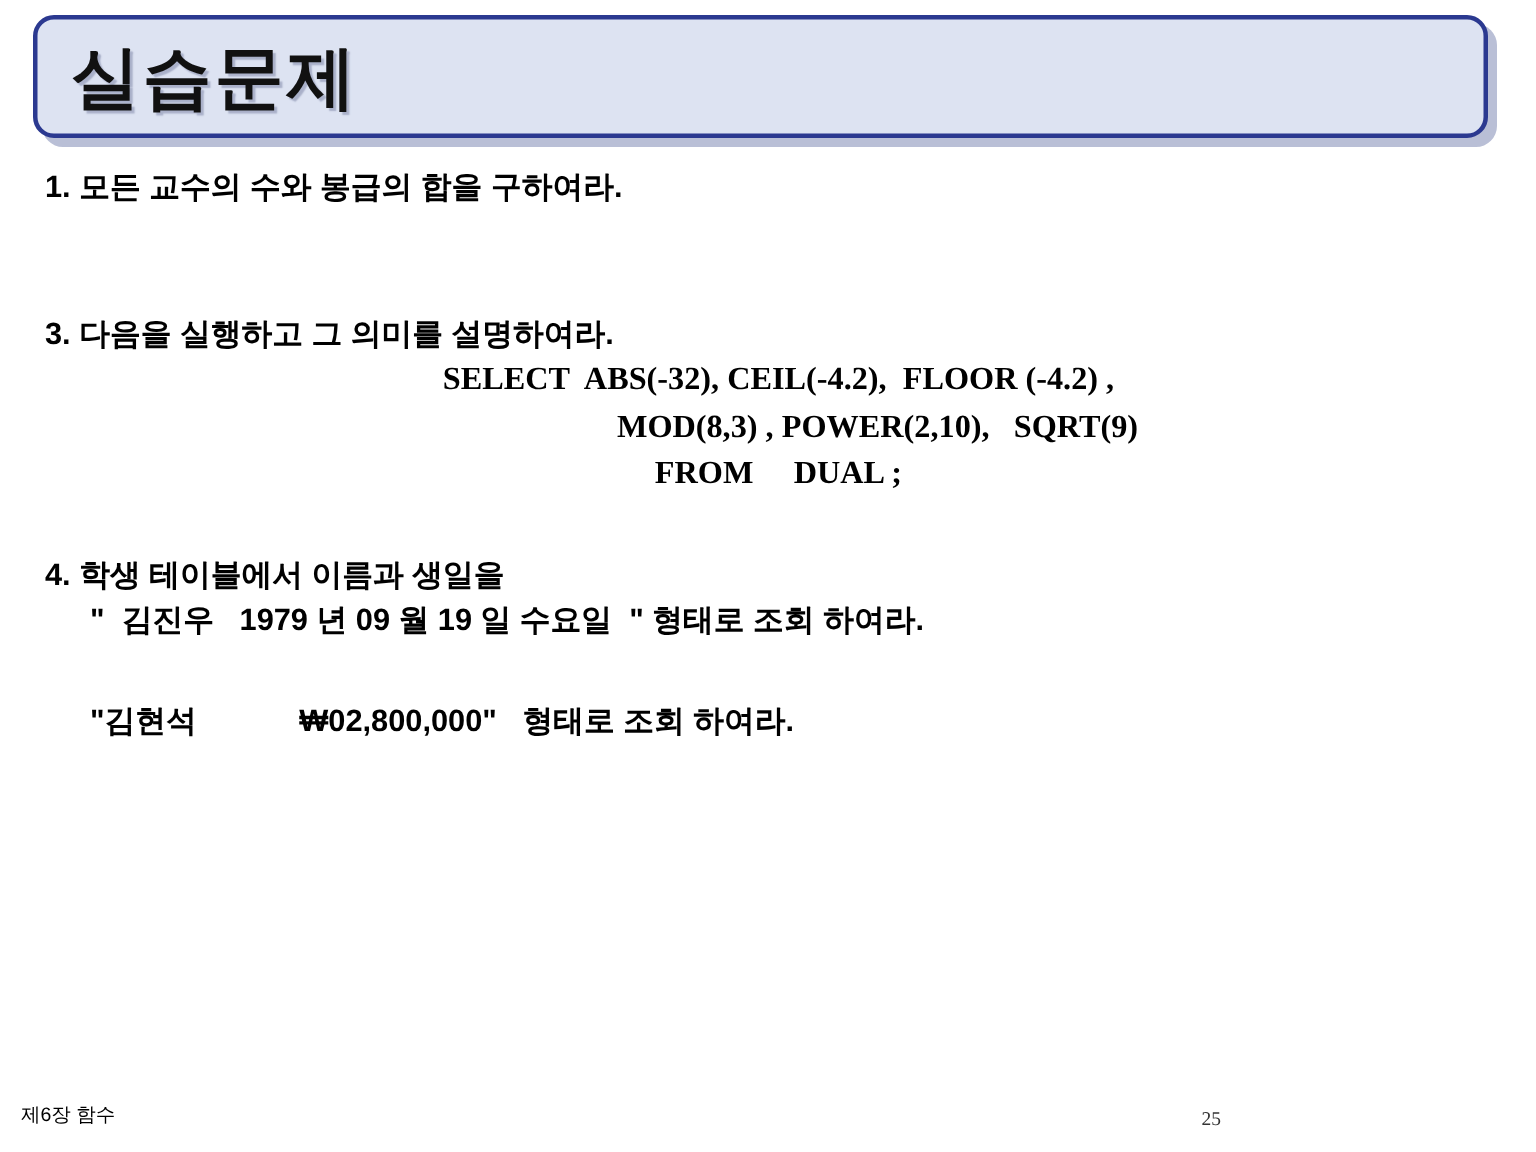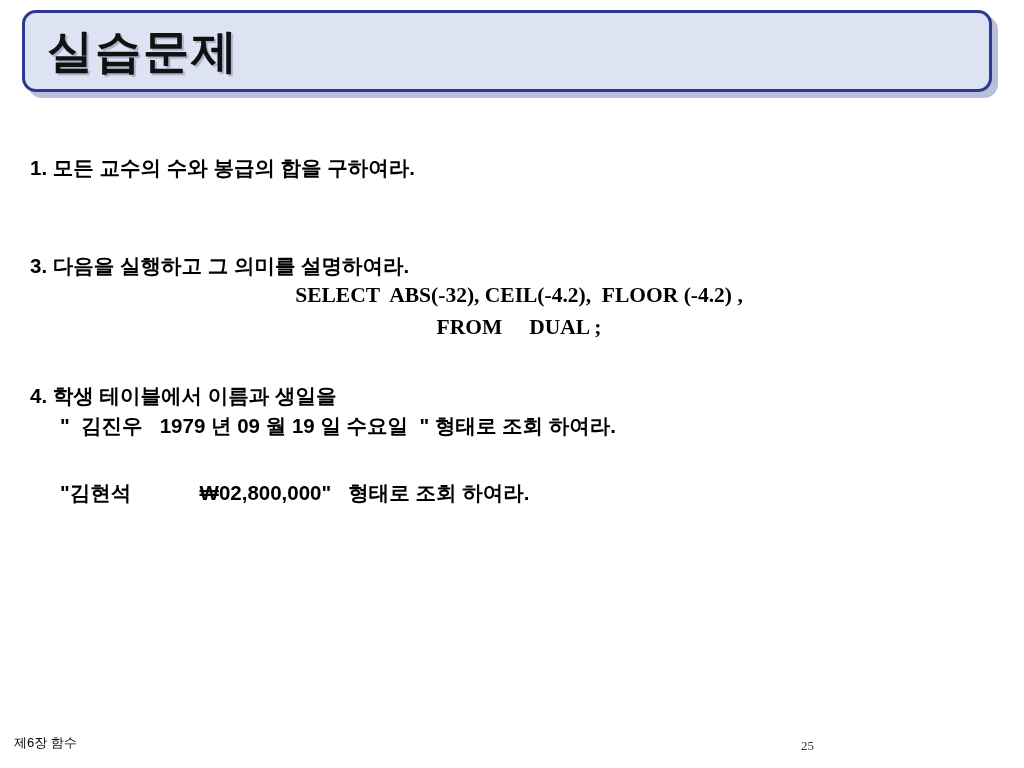--- a/index.html
+++ b/index.html
@@ -51,21 +51,20 @@
     padding-left: 22px;
     text-shadow: 2px 2px 1px #a9b0c9;
     line-height: 1;
   }
   
   .content {
     position: absolute;
     left: 30px;
     top: 110px;
     width: 960px;
-    margin-top: 43px;
   }
   .item {
     margin-bottom: 8px;
   }
   .line {
     font-family: "Liberation Sans", sans-serif;
     font-weight: bold;
     font-size: 20.5px;
     color: #000000;
     line-height: 1.45;
@@ -114,20 +113,21 @@
     <div class="item">
       <div class="line">1. 모든 교수의 수와 봉급의 합을 구하여라.</div>
     </div>
     <div class="gap-lg"></div>
 
     <div class="gap-lg"></div>
 
     <div class="item">
       <div class="line">3. 다음을 실행하고 그 의미를 설명하여라.</div>
       <div class="line serif indent-1">SELECT  ABS(-32), CEIL(-4.2),  FLOOR (-4.2) ,</div>
+      <div class="line serif indent-3">MOD(8,3) , POWER(2,10),   SQRT(9)</div>
       <div class="line serif indent-1">FROM     DUAL ;</div>
     </div>
     <div class="gap-lg"></div>
 
     <div class="item">
       <div class="line">4. 학생 테이블에서 이름과 생일을</div>
       <div class="line indent-2">"  김진우   1979 년 09 월 19 일 수요일  " 형태로 조회 하여라.</div>
     </div>
     <div class="gap-lg"></div>
 

